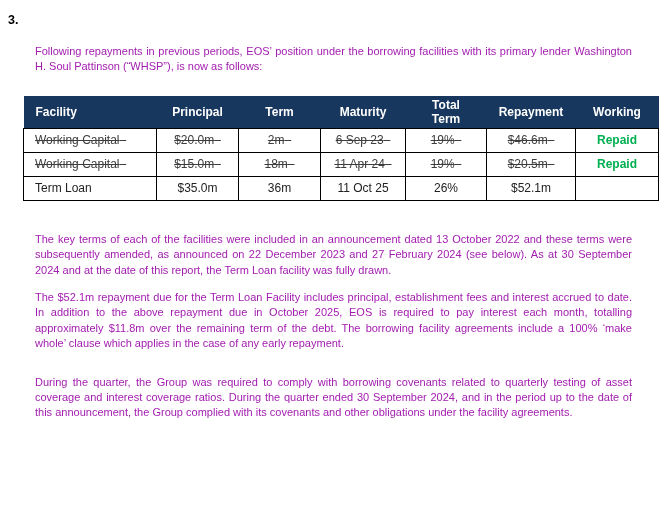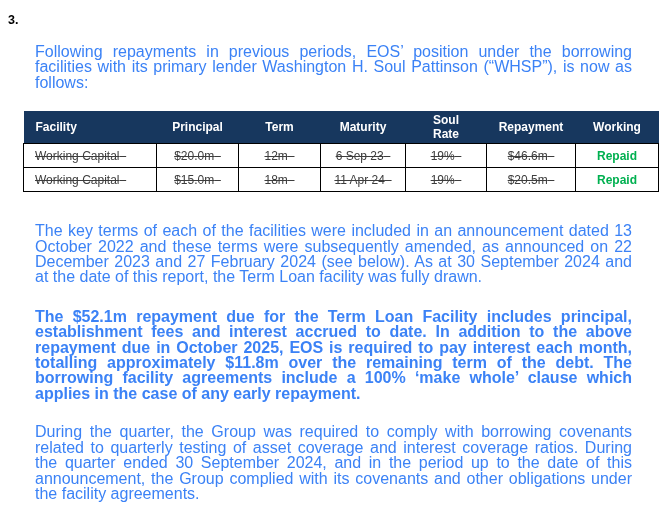--- a/index.html
+++ b/index.html
@@ -20,28 +20,28 @@
     color: #000000;
   }
   .heading .num {
     width: 27px;
     padding-left: 8px;
     flex: 0 0 auto;
   }
   .para {
     width: 597px;
     margin-left: 35px;
-    font-size: 16px;
+    font-size: 11px;
     line-height: 15.4px;
     text-align: justify;
-    color: #3b82f6;
+    color: #a21caf;
   }
   .para-intro   { margin-top: 17px; }
   .para-terms   { margin-top: 31px; }
-  .para-repay   { margin-top: 24px; font-weight: bold; }
+  .para-repay   { margin-top: 12px; }
   .para-coven   { margin-top: 23px; }
 
   table.borrowing {
     margin-top: 21px;
     margin-left: 23px;
     width: 635px;
     border-collapse: collapse;
     table-layout: fixed;
     font-size: 12px;
   }
@@ -113,42 +113,51 @@
     <col style="width:81px">
     <col style="width:89px">
     <col style="width:83px">
   </colgroup>
   <thead>
     <tr>
       <th class="col-facility">Facility</th>
       <th>Principal</th>
       <th>Term</th>
       <th>Maturity</th>
-      <th><span class="th-inner-narrow">Soul Rate</span></th>
+      <th><span class="th-inner-narrow">Total Term</span></th>
       <th>Repayment</th>
       <th>Working</th>
     </tr>
   </thead>
   <tbody>
     <tr class="struck">
       <td class="col-facility"><span class="cell">Working Capital</span></td>
       <td><span class="cell">$20.0m</span></td>
-      <td><span class="cell">12m</span></td>
+      <td><span class="cell">2m</span></td>
       <td><span class="cell">6 Sep 23</span></td>
       <td><span class="cell">19%</span></td>
       <td><span class="cell">$46.6m</span></td>
       <td class="status-cell"><span class="cell">Repaid</span></td>
     </tr>
     <tr class="struck">
       <td class="col-facility"><span class="cell">Working Capital</span></td>
       <td><span class="cell">$15.0m</span></td>
       <td><span class="cell">18m</span></td>
       <td><span class="cell">11 Apr 24</span></td>
       <td><span class="cell">19%</span></td>
       <td><span class="cell">$20.5m</span></td>
       <td class="status-cell"><span class="cell">Repaid</span></td>
     </tr>
+    <tr>
+      <td class="col-facility"><span class="cell">Term Loan</span></td>
+      <td><span class="cell">$35.0m</span></td>
+      <td><span class="cell">36m</span></td>
+      <td><span class="cell">11 Oct 25</span></td>
+      <td><span class="cell">26%</span></td>
+      <td><span class="cell">$52.1m</span></td>
+      <td class="status-cell"><span class="cell"></span></td>
+    </tr>
   </tbody>
 </table>
 
 <p class="para para-terms">The key terms of each of the facilities were included in an announcement dated 13 October 2022 and these terms were subsequently amended, as announced on 22 December 2023 and 27 February 2024 (see below). As at 30 September 2024 and at the date of this report, the Term Loan facility was fully drawn.</p>
 <p class="para para-repay">The $52.1m repayment due for the Term Loan Facility includes principal, establishment fees and interest accrued to date. In addition to the above repayment due in October 2025, EOS is required to pay interest each month, totalling approximately $11.8m over the remaining term of the debt.  The borrowing facility agreements include a 100% ‘make whole’ clause which applies in the case of any early repayment.</p>
 <p class="para para-coven">During the quarter, the Group was required to comply with borrowing covenants related to quarterly testing of asset coverage and interest coverage ratios.  During the quarter ended 30 September 2024, and in the period up to the date of this announcement, the Group complied with its covenants and other obligations under the facility agreements.</p>
 
 </body></html>

